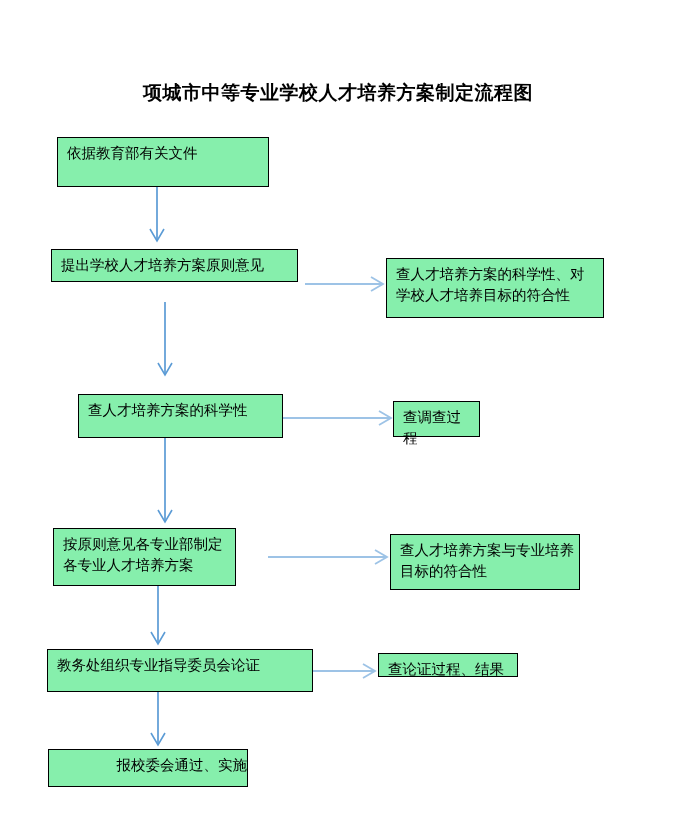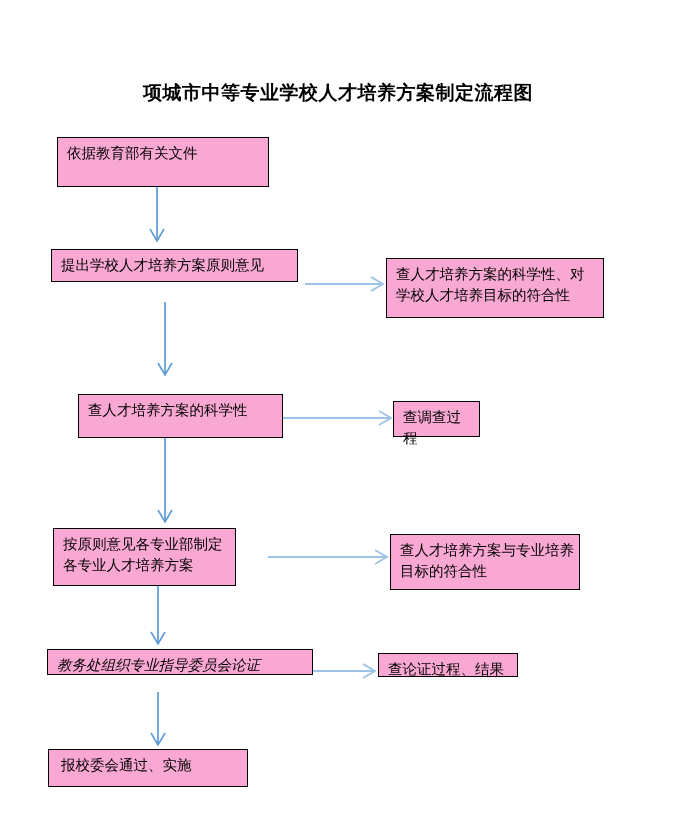--- a/index.html
+++ b/index.html
@@ -35,38 +35,38 @@
     font-weight: bold;
     letter-spacing: 0.5px;
     font-family: "DejaVu Serif", "Liberation Serif", serif;
     white-space: nowrap;
   }
 
   .node {
     position: absolute;
     box-sizing: border-box;
     border: 1.4px solid #000000;
-    background: #f9a8d4;
+    background: #86efac;
   }
 
   .node .node-text {
     position: absolute;
     left: 9px;
     top: 5px;
     right: 4px;
     font-size: 14.5px;
     line-height: 21px;
     white-space: pre-line;
     text-align: left;
   }
 
   .node.center-text .node-text {
-    left: 12px;
+    left: 0;
     right: 0;
-    text-align: left;
+    text-align: right;
   }
 
   
   #arrows {
     position: absolute;
     left: 0;
     top: 0;
     width: 676px;
     height: 816px;
     pointer-events: none;
@@ -134,21 +134,21 @@
 
   <div class="node" style="left:78px; top:350px; width:205px; height:44px;">
     <div class="node-text">查人才培养方案的科学性</div>
   </div>
 
   <div class="node" style="left:53px; top:484px; width:183px; height:58px;">
     <div class="node-text">按原则意见各专业部制定
 各专业人才培养方案</div>
   </div>
 
-  <div class="node" style="left:47px; top:605px; width:266px; height:26px;font-style:italic;">
+  <div class="node" style="left:47px; top:605px; width:266px; height:43px;">
     <div class="node-text">教务处组织专业指导委员会论证</div>
   </div>
 
   <div class="node center-text" style="left:48px; top:705px; width:200px; height:38px;">
     <div class="node-text">报校委会通过、实施</div>
   </div>
 
   <div class="node" style="left:386px; top:214px; width:218px; height:60px;">
     <div class="node-text">查人才培养方案的科学性、对
 学校人才培养目标的符合性</div>

